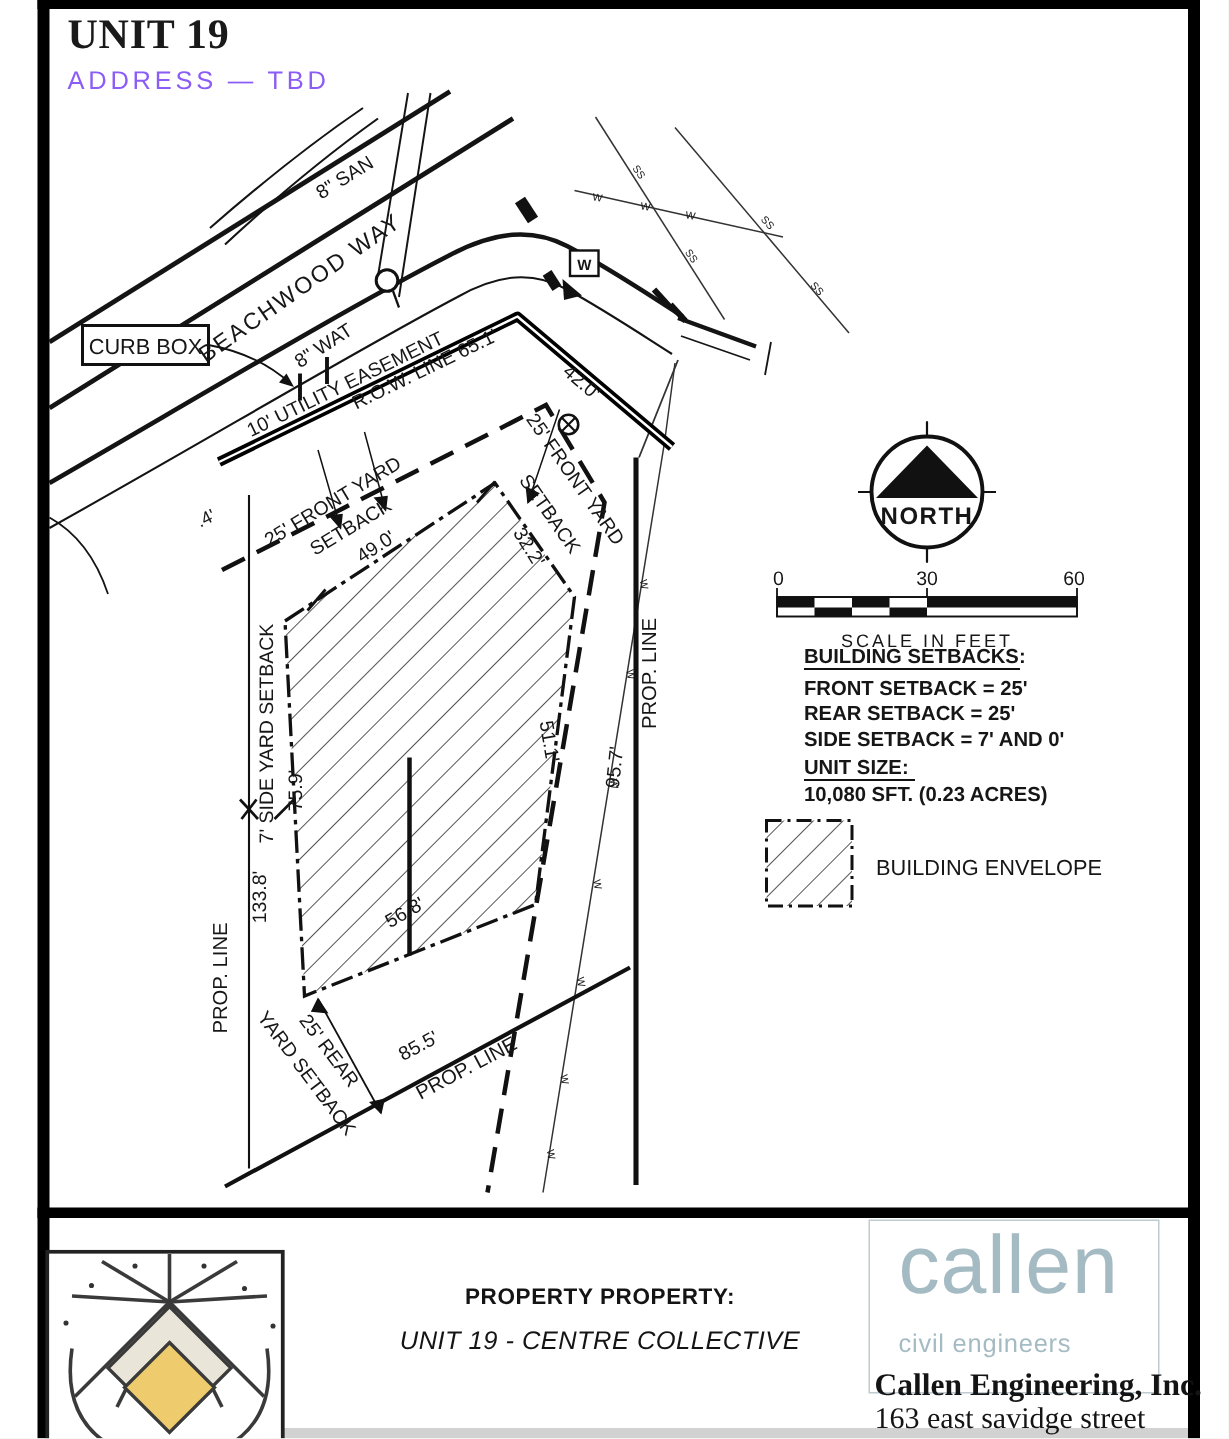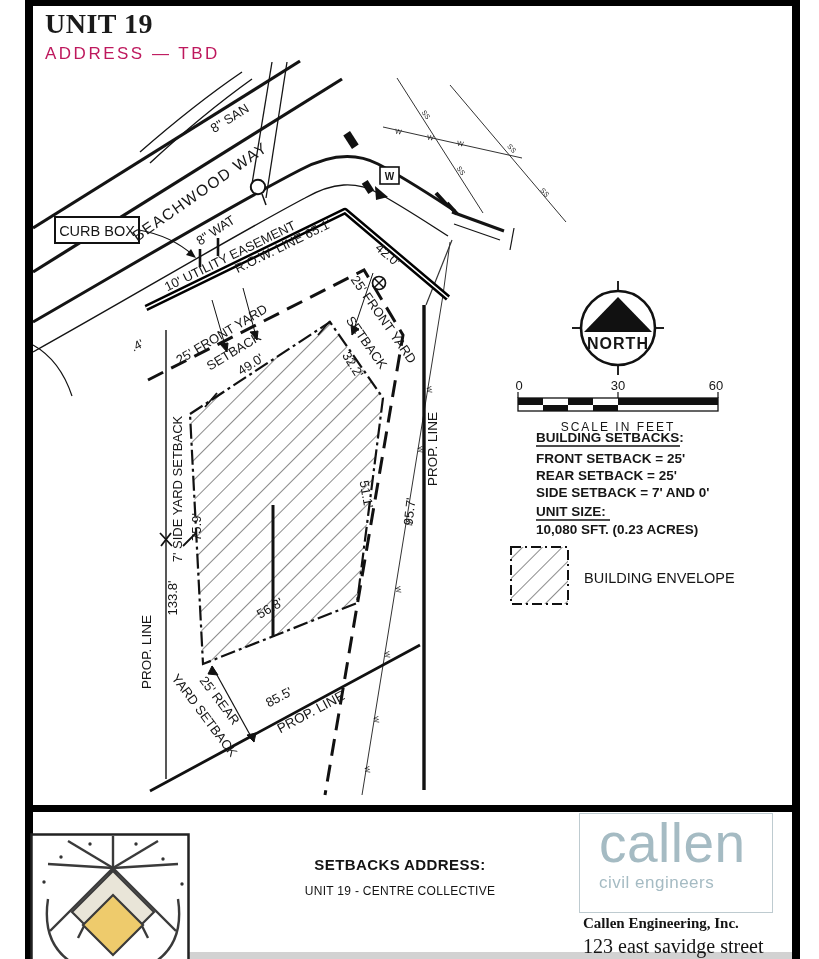--- a/index.html
+++ b/index.html
@@ -2,32 +2,32 @@
 <html style="--gold: #eecb6c; --beige: #e9e5d8; --logo_blue: #a5bbc3; --ink: #141414;"><head>
 <meta charset="utf-8">
 <style>
   html,body{margin:0;padding:0;background:#f3f3f3;}
   .page{position:relative;width:819px;height:959px;background:#ffffff;overflow:hidden;
         font-family:"Liberation Sans",sans-serif;color:#141414;}
   svg text{fill:#161616;font-family:"Liberation Sans",sans-serif;}
   .title-unit{position:absolute;left:45px;top:8px;font-size:28px;font-weight:700;
               letter-spacing:.5px;color:#1a1a1a;z-index:2;font-family:Liberation Serif, serif;}
   .title-addr{position:absolute;left:45px;top:44px;font-size:17px;letter-spacing:2.5px;
-              color:#be185d;z-index:2;}
+              color:#8b5cf6;z-index:2;}
   .prop-block{position:absolute;left:255px;top:856px;width:290px;text-align:center;z-index:2;}
   .prop-heading{font-size:15px;font-weight:700;letter-spacing:.4px;margin-bottom:11px;}
-  .prop-line{font-size:12px;letter-spacing:.3px;margin-bottom:3px;}
-  .callen-box{position:absolute;left:579px;top:813px;width:194px;height:100px;z-index:2;
+  .prop-line{font-size:17px;letter-spacing:.3px;margin-bottom:3px;font-style:italic;}
+  .callen-box{position:absolute;left:579px;top:813px;width:194px;height:116px;z-index:2;
               border:1.5px solid #becbd0;box-sizing:border-box;padding-left:19px;overflow:hidden;}
   .callen-word{font-size:55px;line-height:58px;margin-top:0px;font-weight:300;
                color:var(--logo_blue,#a5bbc3);letter-spacing:.5px;}
-  .callen-sub{font-size:17px;color:var(--logo_blue,#a5bbc3);margin-top:1px;letter-spacing:.5px;}
+  .callen-sub{font-size:17px;color:var(--logo_blue,#a5bbc3);margin-top:14px;letter-spacing:.5px;}
   .company-block{position:absolute;left:583px;top:912px;z-index:2;
                  font-family:"Liberation Serif",serif;}
-  .company-name{font-size:15px;font-weight:700;line-height:23px;}
+  .company-name{font-size:21px;font-weight:700;line-height:23px;}
   .company-street{font-size:20px;line-height:22px;}
 </style>
 </head>
 <body>
 
 <div class="page">
 
   <svg width="819" height="959" viewBox="0 0 819 959" style="position:absolute;left:0;top:0;z-index:1;">
     <defs>
       <pattern id="hatch" patternUnits="userSpaceOnUse" width="14" height="14" patternTransform="rotate(45)">
@@ -229,26 +229,26 @@
       <circle cx="60" cy="11" r="1.7"></circle>
         <circle cx="106" cy="11" r="1.7"></circle>
       <circle cx="31" cy="24" r="1.7"></circle>
         <circle cx="133" cy="26" r="1.7"></circle>
       <circle cx="14" cy="49" r="1.7"></circle>
         <circle cx="152" cy="51" r="1.7"></circle>
     </g>
   </svg>
 
   <div class="prop-block">
-    <div class="prop-heading">SETBACKS ADDRESS:</div>
+    <div class="prop-heading">PROPERTY PROPERTY:</div>
     <div class="prop-line">UNIT 19 - CENTRE COLLECTIVE</div>
   </div>
 
   <div class="callen-box">
     <div class="callen-word">callen</div>
     <div class="callen-sub">civil engineers</div>
   </div>
   <div class="company-block">
     <div class="company-name">Callen Engineering, Inc.</div>
-    <div class="company-street">123 east savidge street</div>
+    <div class="company-street">163 east savidge street</div>
   </div>
 
 </div>
 
 </body></html>

